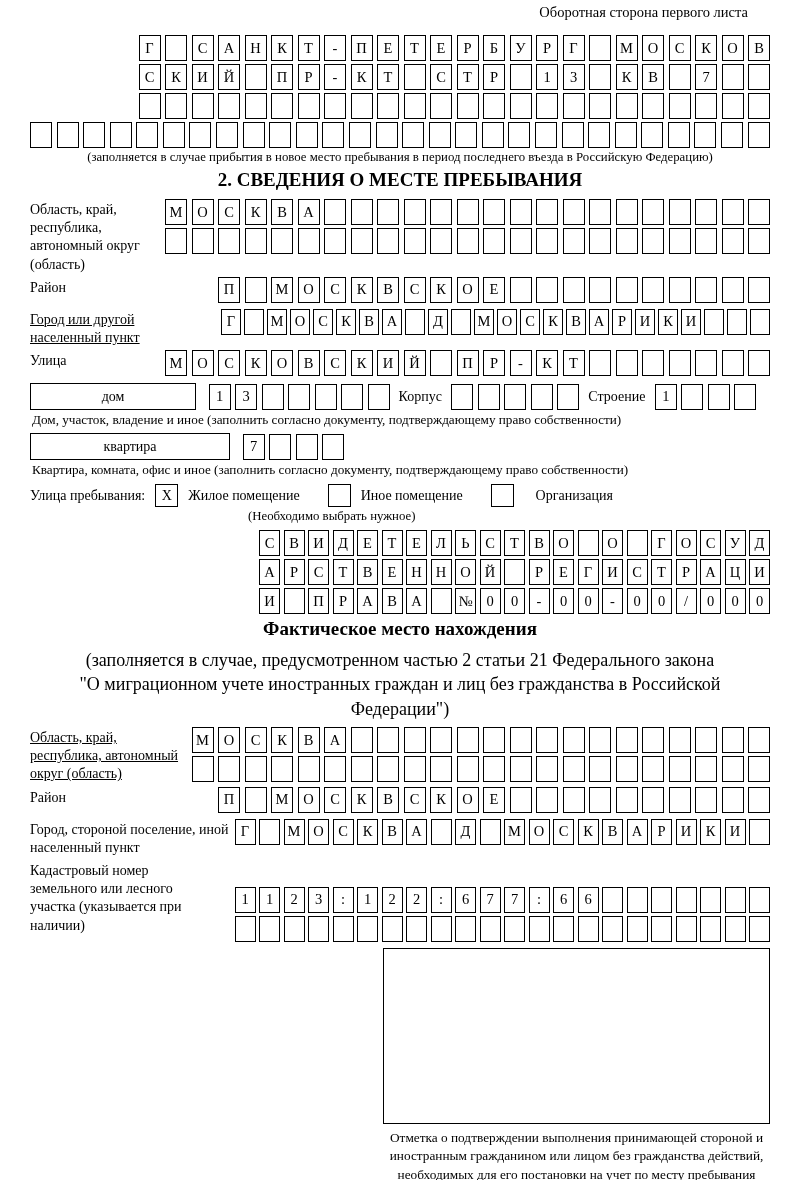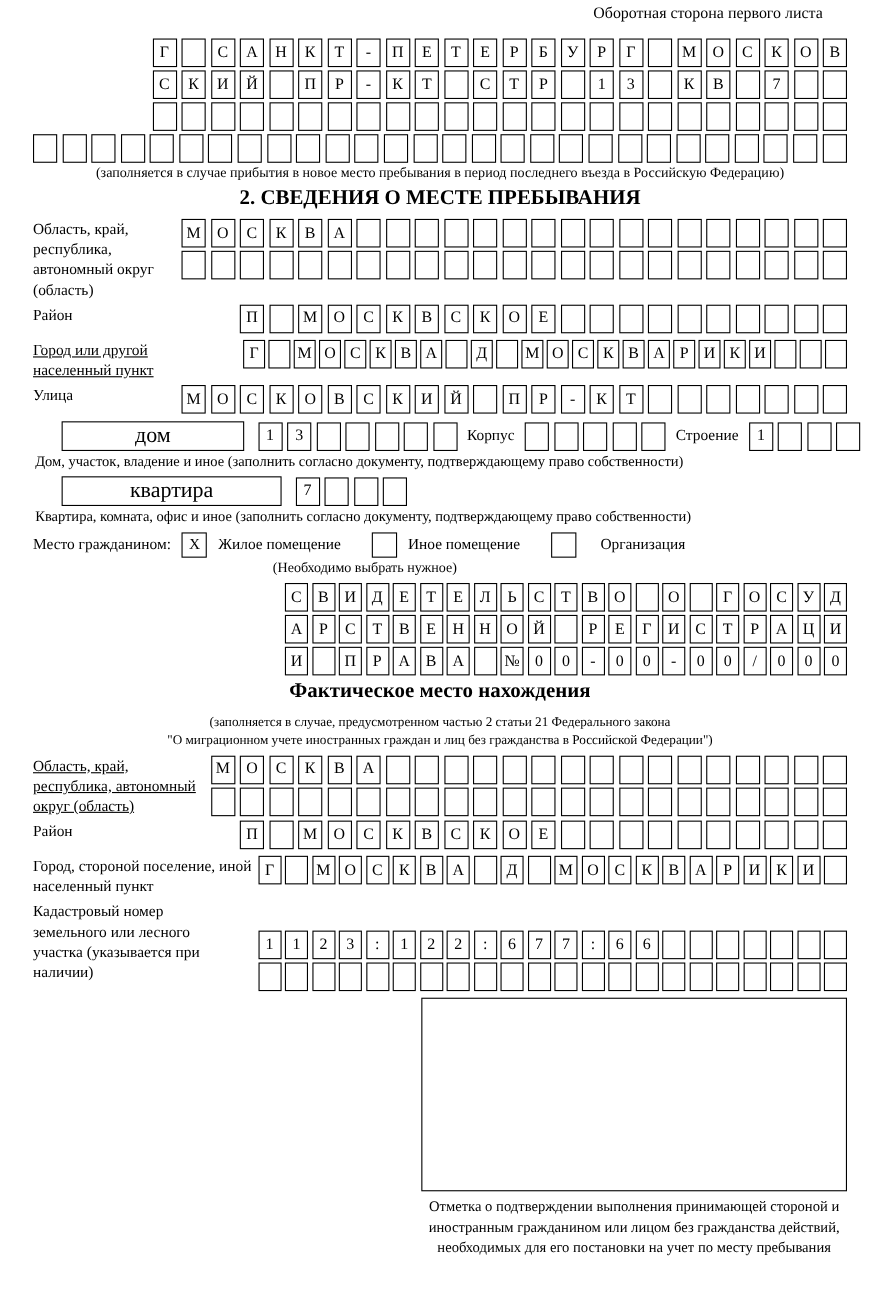--- a/index.html
+++ b/index.html
@@ -29,30 +29,30 @@
   .cells-m .cell { width: 21px; margin-left: 3.5px; }
   .cells-s .cell { width: 20px; margin-left: 3px; }
   .full { justify-content: space-between; margin-bottom: 2px; }
   .full .cell { margin-left: 0; }
 
   .caption { font-size: 12.8px; text-align: center; margin-bottom: 4px; }
   .caption-left { font-size: 13.2px; text-align: left; margin: 2px 0 5px 2px; }
   .sec-title { font-size: 19px; font-weight: bold; text-align: center; margin: 4px 0 8px 0; }
 
   .house-row { display: flex; align-items: center; margin: 4px 0 2px 0; }
-  .wide-box { border: 1.6px solid #000; height: 27px; display: flex; align-items: center; justify-content: center; font-size: 20px; flex: none; margin-left: 26px; }
+  .wide-box { border: 1.6px solid #000; height: 27px; display: flex; align-items: center; justify-content: center; font-size: 14px; flex: none; }
   .inline-lbl { font-size: 14px; margin: 0 5px 0 9px; flex: none; }
 
   .stay-row { display: flex; align-items: center; margin-top: 6px; }
   .checkbox { width: 23px; height: 23px; border: 1.6px solid #000; display: flex; align-items: center; justify-content: center; font-size: 14px; flex: none; margin: 0 10px; }
   .stay-lbl { font-size: 14px; flex: none; }
   .opt-lbl { font-size: 14px; flex: none; margin-right: 18px; }
   .stay-note { font-size: 12.8px; margin: 2px 0 6px 218px; }
 
-  .fact-note { font-size: 12px; text-align: center; line-height: 1.35; margin-bottom: 6px; }
+  .fact-note { font-size: 18px; text-align: center; line-height: 1.35; margin-bottom: 6px; }
 
   .pad-top { padding-top: 27px; }
 
   .stamp-wrap { display: flex; margin-top: 6px; }
   .stamp-col { margin-left: auto; width: 387px; }
   .stamp-box { width: 387px; height: 176px; border: 1.8px solid #000; background: #fff; }
   .stamp-note { font-size: 13.3px; text-align: center; line-height: 1.38; margin-top: 5px; }
 </style>
 </head>
 <body>
@@ -353,21 +353,21 @@
     <div class="cells cells-n" style="margin:0 0 0 8px">
         <span class="cell">7</span>
         <span class="cell"></span>
         <span class="cell"></span>
         <span class="cell"></span>
       </div>
   </div>
   <div class="caption-left">Квартира, комната, офис и иное (заполнить согласно документу, подтверждающему право собственности)</div>
 
   <div class="stay-row">
-    <span class="stay-lbl">Место гражданином:</span>
+    <span class="stay-lbl">Улица пребывания:</span>
     <span class="checkbox">X</span>
     <span class="opt-lbl">Жилое помещение</span>
     <span class="checkbox"></span>
     <span class="opt-lbl">Иное помещение</span>
     <span class="checkbox" style="margin-right:22px"></span>
     <span class="opt-lbl">Организация</span>
   </div>
   <div class="stay-note">(Необходимо выбрать нужное)</div>
 
   <div class="row-flex">

